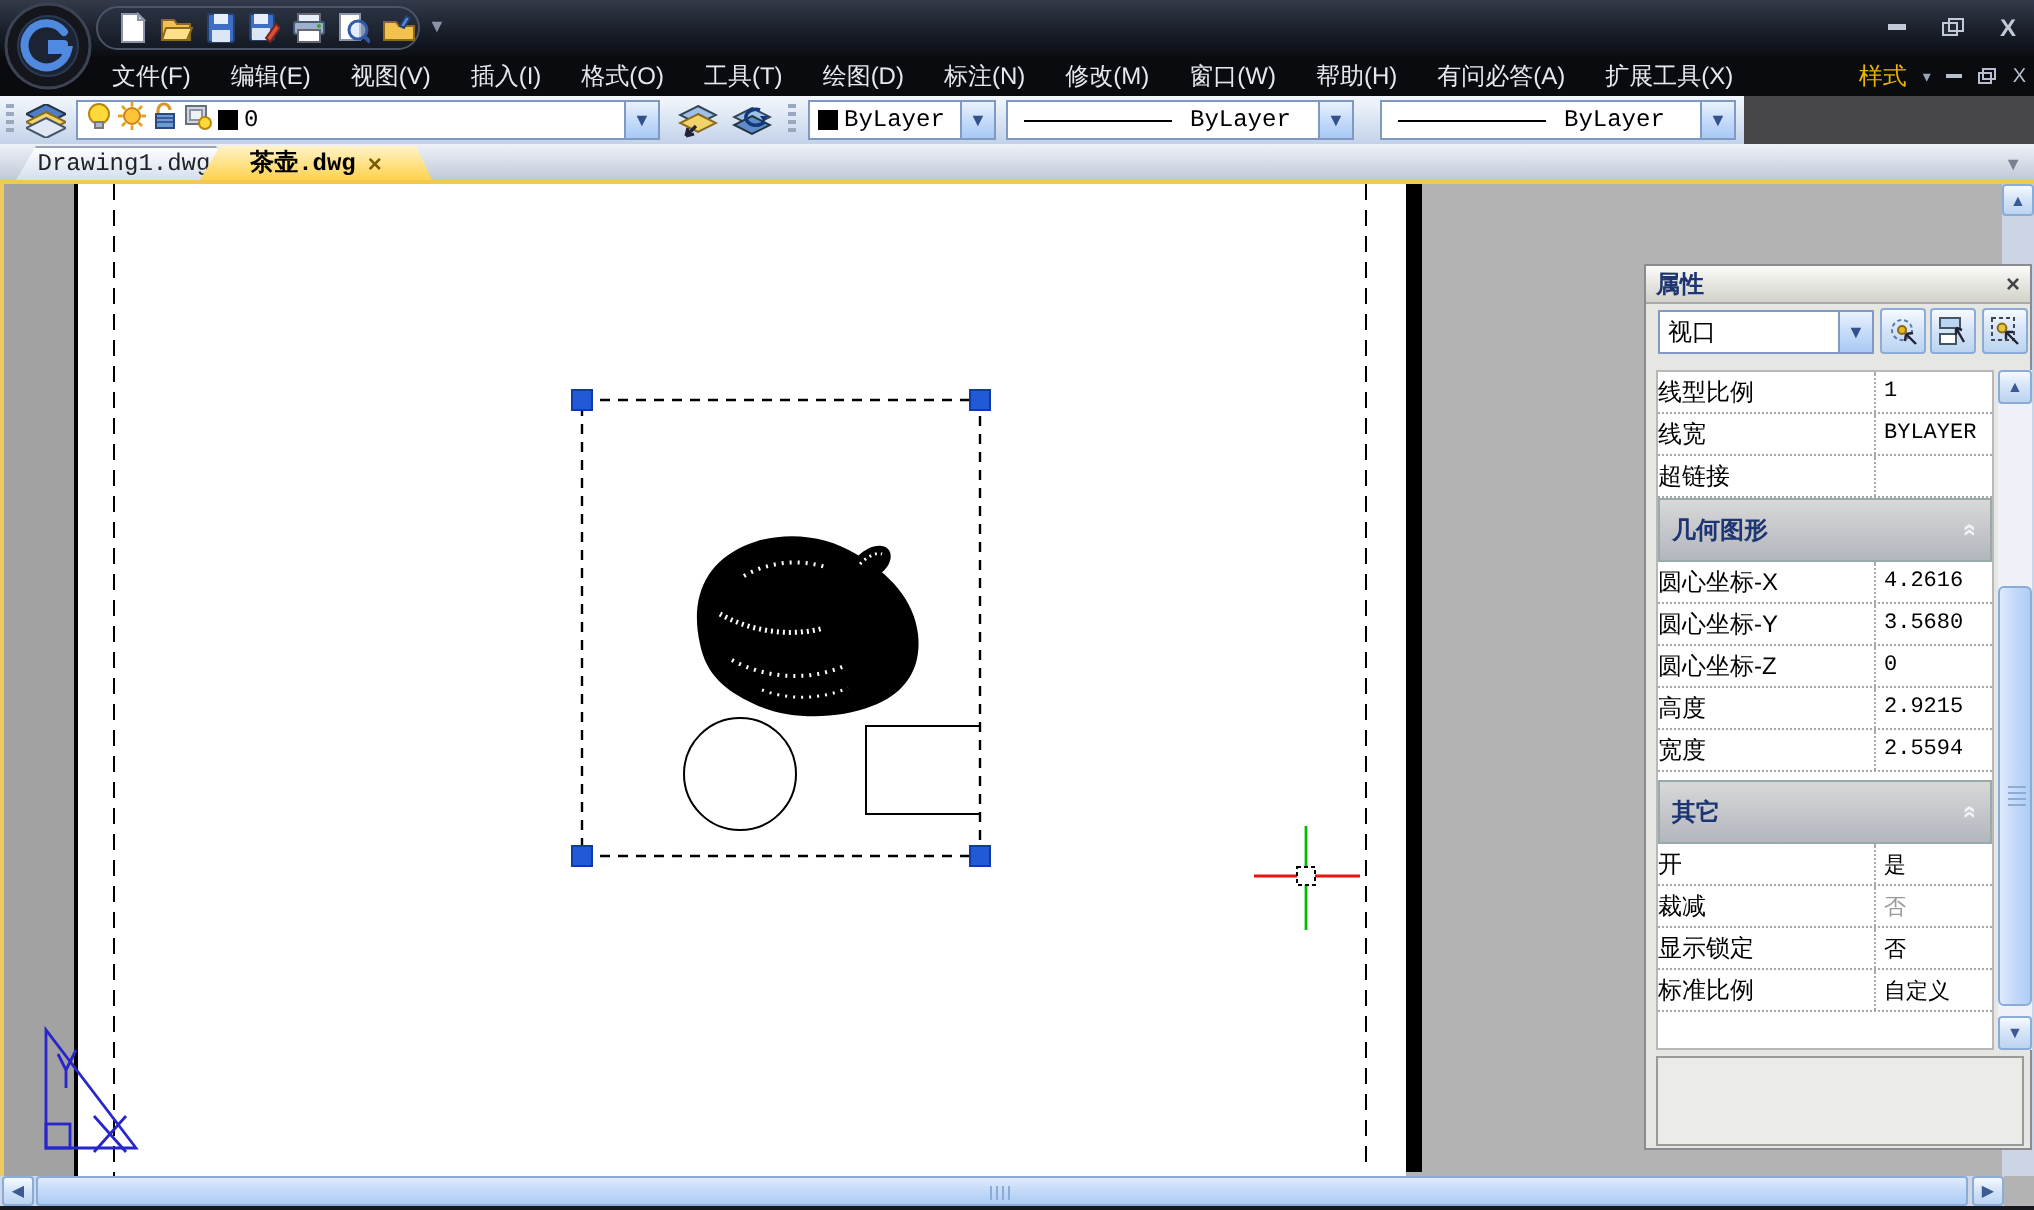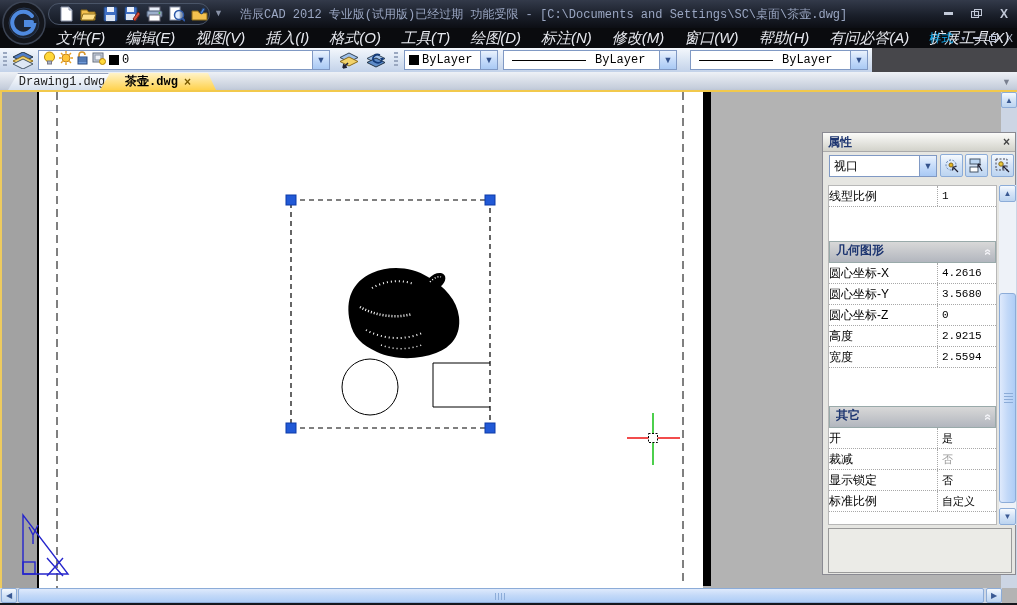--- a/index.html
+++ b/index.html
@@ -24,23 +24,23 @@
     color:#c2c9d8; font-size:12px; font-weight:bold; cursor:default; }
   .glyph-min { width:9px; height:3px; background:#c2c9d8; }
   .glyph-restore { position:relative; width:10px; height:9px; }
   .glyph-restore i { position:absolute; border:1.5px solid #c2c9d8; width:8px; height:7px; display:block; }
   .glyph-restore i.b { left:0; top:2px; background:#262b38; }
   .glyph-restore i.f { left:3px; top:0; }
 
   
   .menubar { position:absolute; left:0; top:28px; width:1017px; height:20px; background:#0a0b0e;
     display:flex; align-items:center; padding-left:56px; gap:20px; }
-  .menu-item { color:#e6e8ee; font-size:15px; white-space:nowrap; cursor:default;font-style:italic; }
+  .menu-item { color:#e6e8ee; font-size:12px; white-space:nowrap; cursor:default; }
   .menu-right { position:absolute; right:4px; top:0; height:20px; display:flex; align-items:center; gap:8px; }
-  .style-label { color:#0ea5e9; font-size:12px; }
+  .style-label { color:#eab308; font-size:12px; }
   .tiny-chevron { color:#9aa2b6; font-size:8px; }
   .doc-btn { color:#b8bfd0; font-size:10px; display:flex; align-items:center; }
   .glyph-min2 { width:8px; height:2px; background:#b8bfd0; }
   .glyph-restore2 { position:relative; width:9px; height:8px; }
   .glyph-restore2 i { position:absolute; border:1px solid #b8bfd0; width:7px; height:6px; display:block; }
   .glyph-restore2 i.b { left:0; top:2px; background:#0a0b0e; }
   .glyph-restore2 i.f { left:2px; top:0; }
 
   
   .toolbar { position:absolute; left:0; top:48px; width:1017px; height:24px;
@@ -108,22 +108,22 @@
   .panel-toolbar { position:absolute; left:0; top:21px; width:100%; height:26px; }
   .obj-combo { position:absolute; left:6px; top:1px; width:108px; height:22px; }
   .ptool-btn { position:absolute; top:0; width:23px; height:23px; }
   .pgrid { position:absolute; left:5px; top:52px; width:169px; height:340px; background:#fff; border:1px solid #b8b8b8; }
   .prow { display:flex; height:21px; border-bottom:1px dotted #a8a8a8; align-items:center; }
   .prow .lbl { width:109px; padding-left:0; border-right:1px dotted #a8a8a8; height:100%;
     display:flex; align-items:center; color:#000; white-space:nowrap; overflow:hidden; }
   .prow .val { flex:1; padding-left:4px; font-family:"Liberation Mono","DejaVu Sans Mono",monospace;
     font-size:11px; color:#000; white-space:nowrap; overflow:hidden; }
   .prow .val.disabled { color:#9a9a9a; }
-  .pheader { height:22px; background:linear-gradient(#d8d8d8,#b2b6be); border:1px solid #9aa;
-    display:flex; padding:0 6px; color:#1d3570; font-weight:bold;margin-top:34px; }
+  .pheader { height:32px; background:linear-gradient(#d8d8d8,#b2b6be); border:1px solid #9aa;
+    display:flex; align-items:center; padding:0 6px; color:#1d3570; font-weight:bold; }
   .pheader .chev { margin-left:auto; color:#f2f2f6; transform:rotate(90deg); font-weight:bold; }
   .gap4 { height:4px; }
   .pscroll { position:absolute; left:176px; top:52px; width:17px; height:340px; background:#eef2f8; }
   .pscroll .up { position:absolute; top:0; left:0; width:17px; height:17px; }
   .pscroll .down { position:absolute; bottom:0; left:0; width:17px; height:17px; }
   .pscroll .thumb { position:absolute; left:0; top:108px; width:17px; height:210px; border:1px solid #8cacd8; border-radius:3px;
     background:linear-gradient(90deg,#dfeafc,#c3d9f8 50%,#aecdf6); }
   .pscroll .tgrip { position:absolute; left:4px; top:50%; width:9px; height:10px; transform:translateY(-50%);
     background:repeating-linear-gradient(#8cacd8 0 1px, transparent 1px 3px); }
   .pdesc { position:absolute; left:5px; top:395px; width:184px; height:45px; background:#ebebe7; border:1px solid #9a9a9a; }
@@ -186,21 +186,20 @@
         </span>
       <span>
           <svg width="17" height="16" viewBox="0 0 17 16">
             <path d="M1 5 h6 l1.5 2 H16 v7 H1 z" fill="#f3c14f" stroke="#8a6a1a"></path>
             <path d="M11 6 V2 l-3 0 M8 2 l4 -2" fill="none"></path>
             <path d="M9 7 l3 -5 2 1 -3 5 z" fill="#4f8ae0" stroke="#23406f"></path>
           </svg>
         </span>
     </div>
     <span class="qat-overflow">▼</span>
-    <div class="title-text">浩辰CAD 2012 专业版(试用版)已经过期 功能受限 - [C:\Documents and Settings\SC\桌面\茶壶.dwg]</div>
     <div class="win-controls">
       <span class="wbtn">
           <i class="glyph-min"></i>
         </span>
       <span class="wbtn">
           <span class="glyph-restore">
             <i class="b"></i>
             <i class="f"></i>
           </span>
         </span>
@@ -421,20 +420,28 @@
             <path d="M8 8 L14 14 M8 8 l3.5 0 M8 8 l0 3.5" stroke="#223" stroke-width="1.2" fill="none"></path>
           </svg>
       </div>
     </div>
 
     <div class="pgrid">
       <div class="prow">
         <span class="lbl">线型比例</span>
         <span class="val">1</span>
       </div>
+      <div class="prow">
+        <span class="lbl">线宽</span>
+        <span class="val">BYLAYER</span>
+      </div>
+      <div class="prow">
+        <span class="lbl">超链接</span>
+        <span class="val"></span>
+      </div>
 
       <div class="pheader">
         <span>几何图形</span>
         <span class="chev">«</span>
       </div>
       <div class="prow">
         <span class="lbl">圆心坐标-X</span>
         <span class="val">4.2616</span>
       </div>
       <div class="prow">

